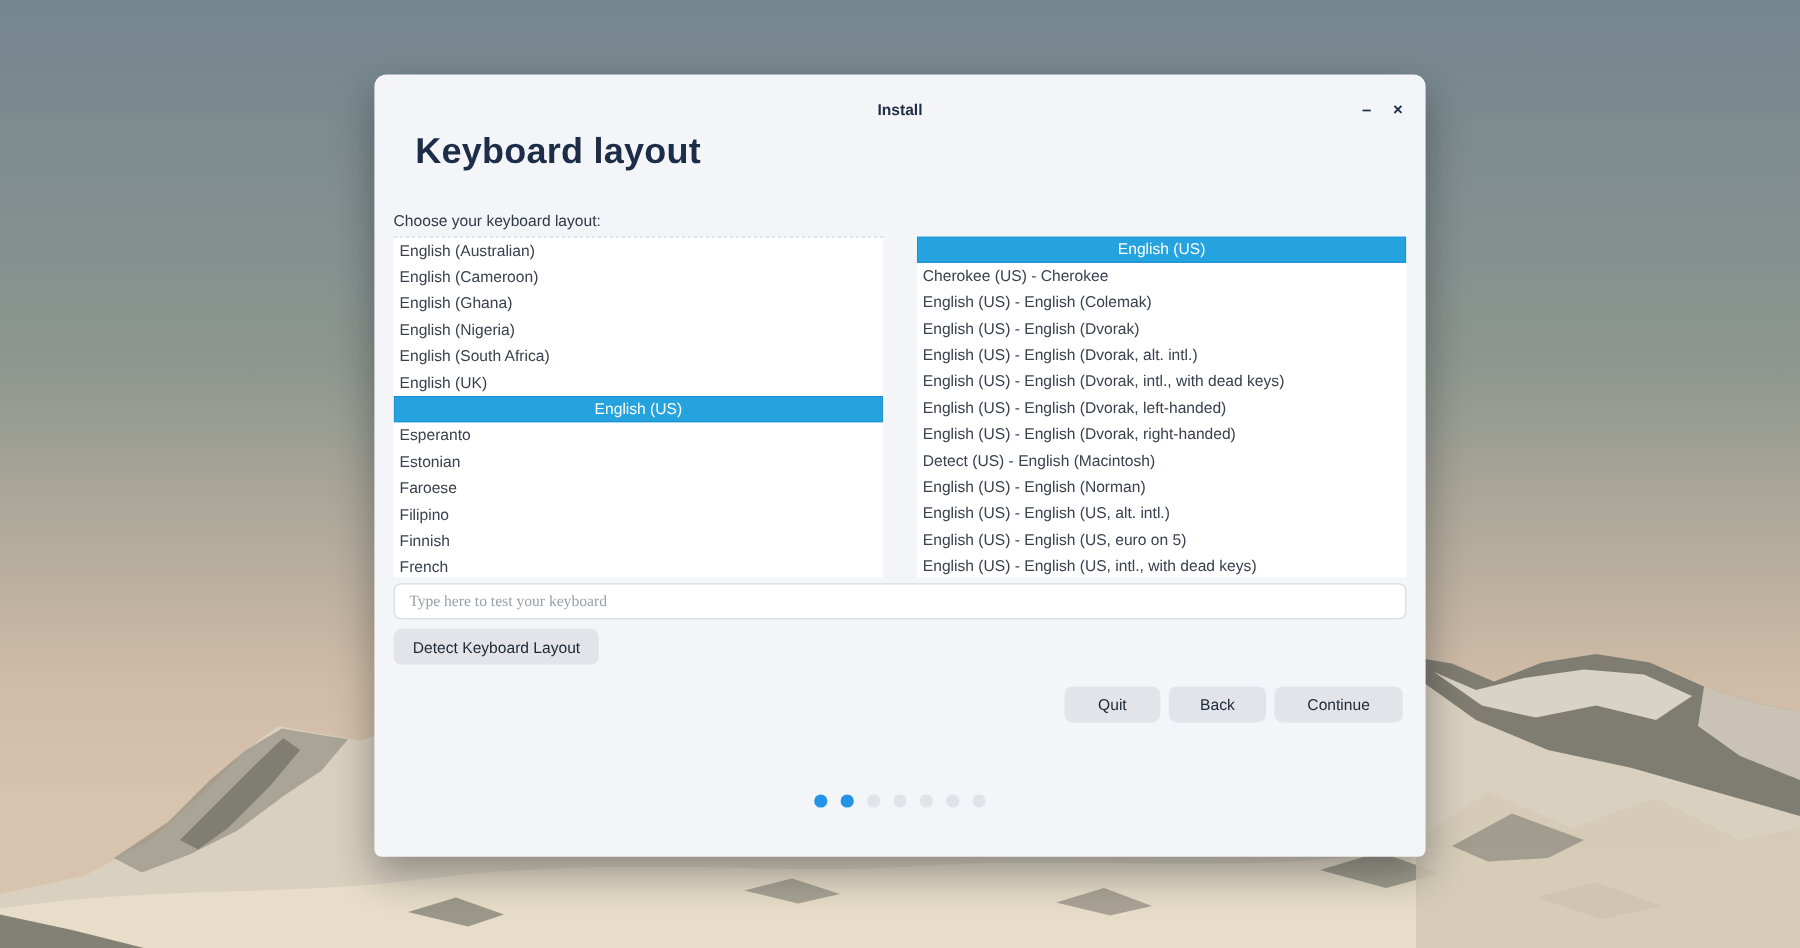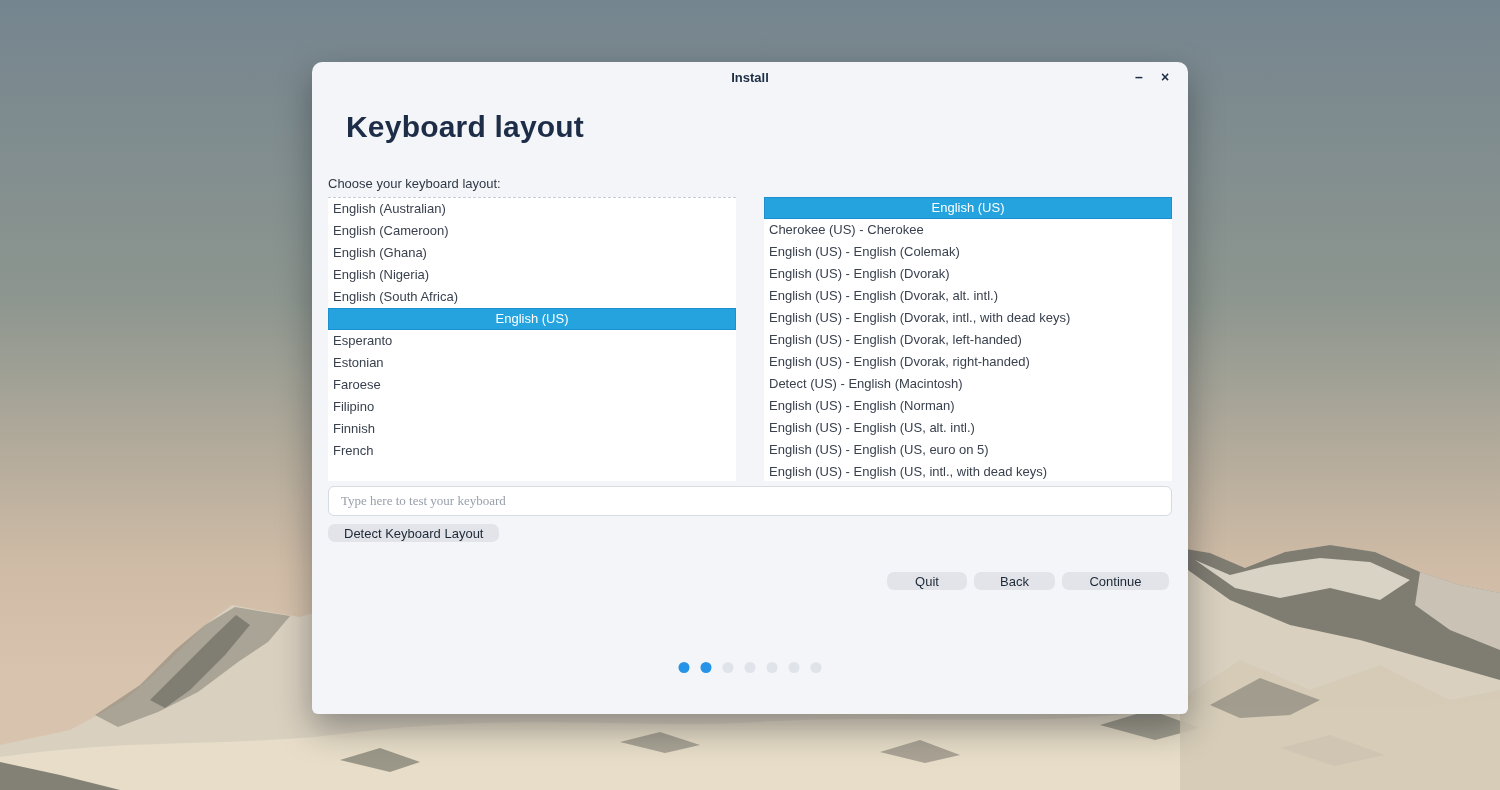--- a/index.html
+++ b/index.html
@@ -4,21 +4,21 @@
 <style>
   html,body{margin:0;padding:0;width:1500px;height:790px;overflow:hidden;
     font-family:"Liberation Sans","DejaVu Sans",sans-serif;}
   .wallpaper{position:absolute;inset:0;width:1500px;height:790px;}
   .wallpaper svg{display:block;width:100%;height:100%;}
 
   .dialog{position:absolute;left:312px;top:62px;width:876px;height:652px;
     background:var(--dialog-bg,#f4f5f9);border-radius:10px 10px 6px 6px;
     box-shadow:0 14px 34px rgba(15,20,30,.38);}
 
-  .titlebar{position:absolute;left:0;top:0;right:0;height:30px;text-decoration:underline;}
+  .titlebar{position:absolute;left:0;top:14px;right:0;height:30px;text-decoration:underline;}
   .titlebar .title{position:absolute;left:0;right:0;top:0;line-height:32px;
     text-align:center;font-size:13px;font-weight:bold;color:#1d2e44;}
   .win-controls{position:absolute;right:10px;top:0;height:30px;display:flex;align-items:center;}
   .winbtn{width:26px;height:26px;border:none;background:transparent;cursor:pointer;
     font-size:14px;font-weight:bold;color:#1d2e44;line-height:26px;padding:0;}
 
   h1.page-heading{position:absolute;left:34px;top:48px;margin:0;
     font-size:30px;font-weight:700;color:#1d2d47;letter-spacing:.2px;}
 
   .instruction{position:absolute;left:16px;top:114px;font-size:13px;color:#303946;}
@@ -31,21 +31,21 @@
     white-space:nowrap;overflow:hidden;cursor:default;}
   .row.selected{background:var(--highlight,#24a3df);color:#ffffff;
     box-shadow:inset 0 0 0 1px var(--highlight-border,#1b8fd0);text-align:center;}
 
   .test-input{position:absolute;left:16px;top:424px;width:844px;height:30px;
     box-sizing:border-box;border:1px solid #d6dae1;border-radius:6px;background:#fff;
     padding:0 12px;font-size:13px;color:#333;outline:none;
     font-family:Liberation Serif, serif;}
   .test-input::placeholder{color:#98a0ab;}
 
-  .btn{height:18px;border:none;border-radius:7px;background:#e2e4ea;color:#1e2936;
+  .btn{height:30px;border:none;border-radius:7px;background:#e2e4ea;color:#1e2936;
     font-size:13px;cursor:pointer;font-family:"Liberation Sans","DejaVu Sans",sans-serif;}
   .btn.detect{position:absolute;left:16px;top:462px;padding:0 16px;}
   .nav{position:absolute;right:19px;top:510px;display:flex;gap:7px;}
   .nav .btn-quit{width:80px;}
   .nav .btn-back{width:81px;}
   .nav .btn-continue{width:107px;}
 
   .dots{position:absolute;left:50%;transform:translateX(-50%);top:600px;
     display:flex;gap:11px;}
   .dot{width:11px;height:11px;border-radius:50%;background:var(--dot-inactive,#e0e3e9);}
@@ -110,20 +110,21 @@
 
   <div class="instruction">Choose your keyboard layout:</div>
 
   <div class="lists">
     <div class="list list-left" id="layout-list">
         <div class="row">English (Australian)</div>
         <div class="row">English (Cameroon)</div>
         <div class="row">English (Ghana)</div>
         <div class="row">English (Nigeria)</div>
         <div class="row">English (South Africa)</div>
+        <div class="row">English (UK)</div>
         <div class="row selected">English (US)</div>
         <div class="row">Esperanto</div>
         <div class="row">Estonian</div>
         <div class="row">Faroese</div>
         <div class="row">Filipino</div>
         <div class="row">Finnish</div>
         <div class="row">French</div>
       </div>
     <div class="list list-right" id="variant-list">
         <div class="row selected">English (US)</div>

